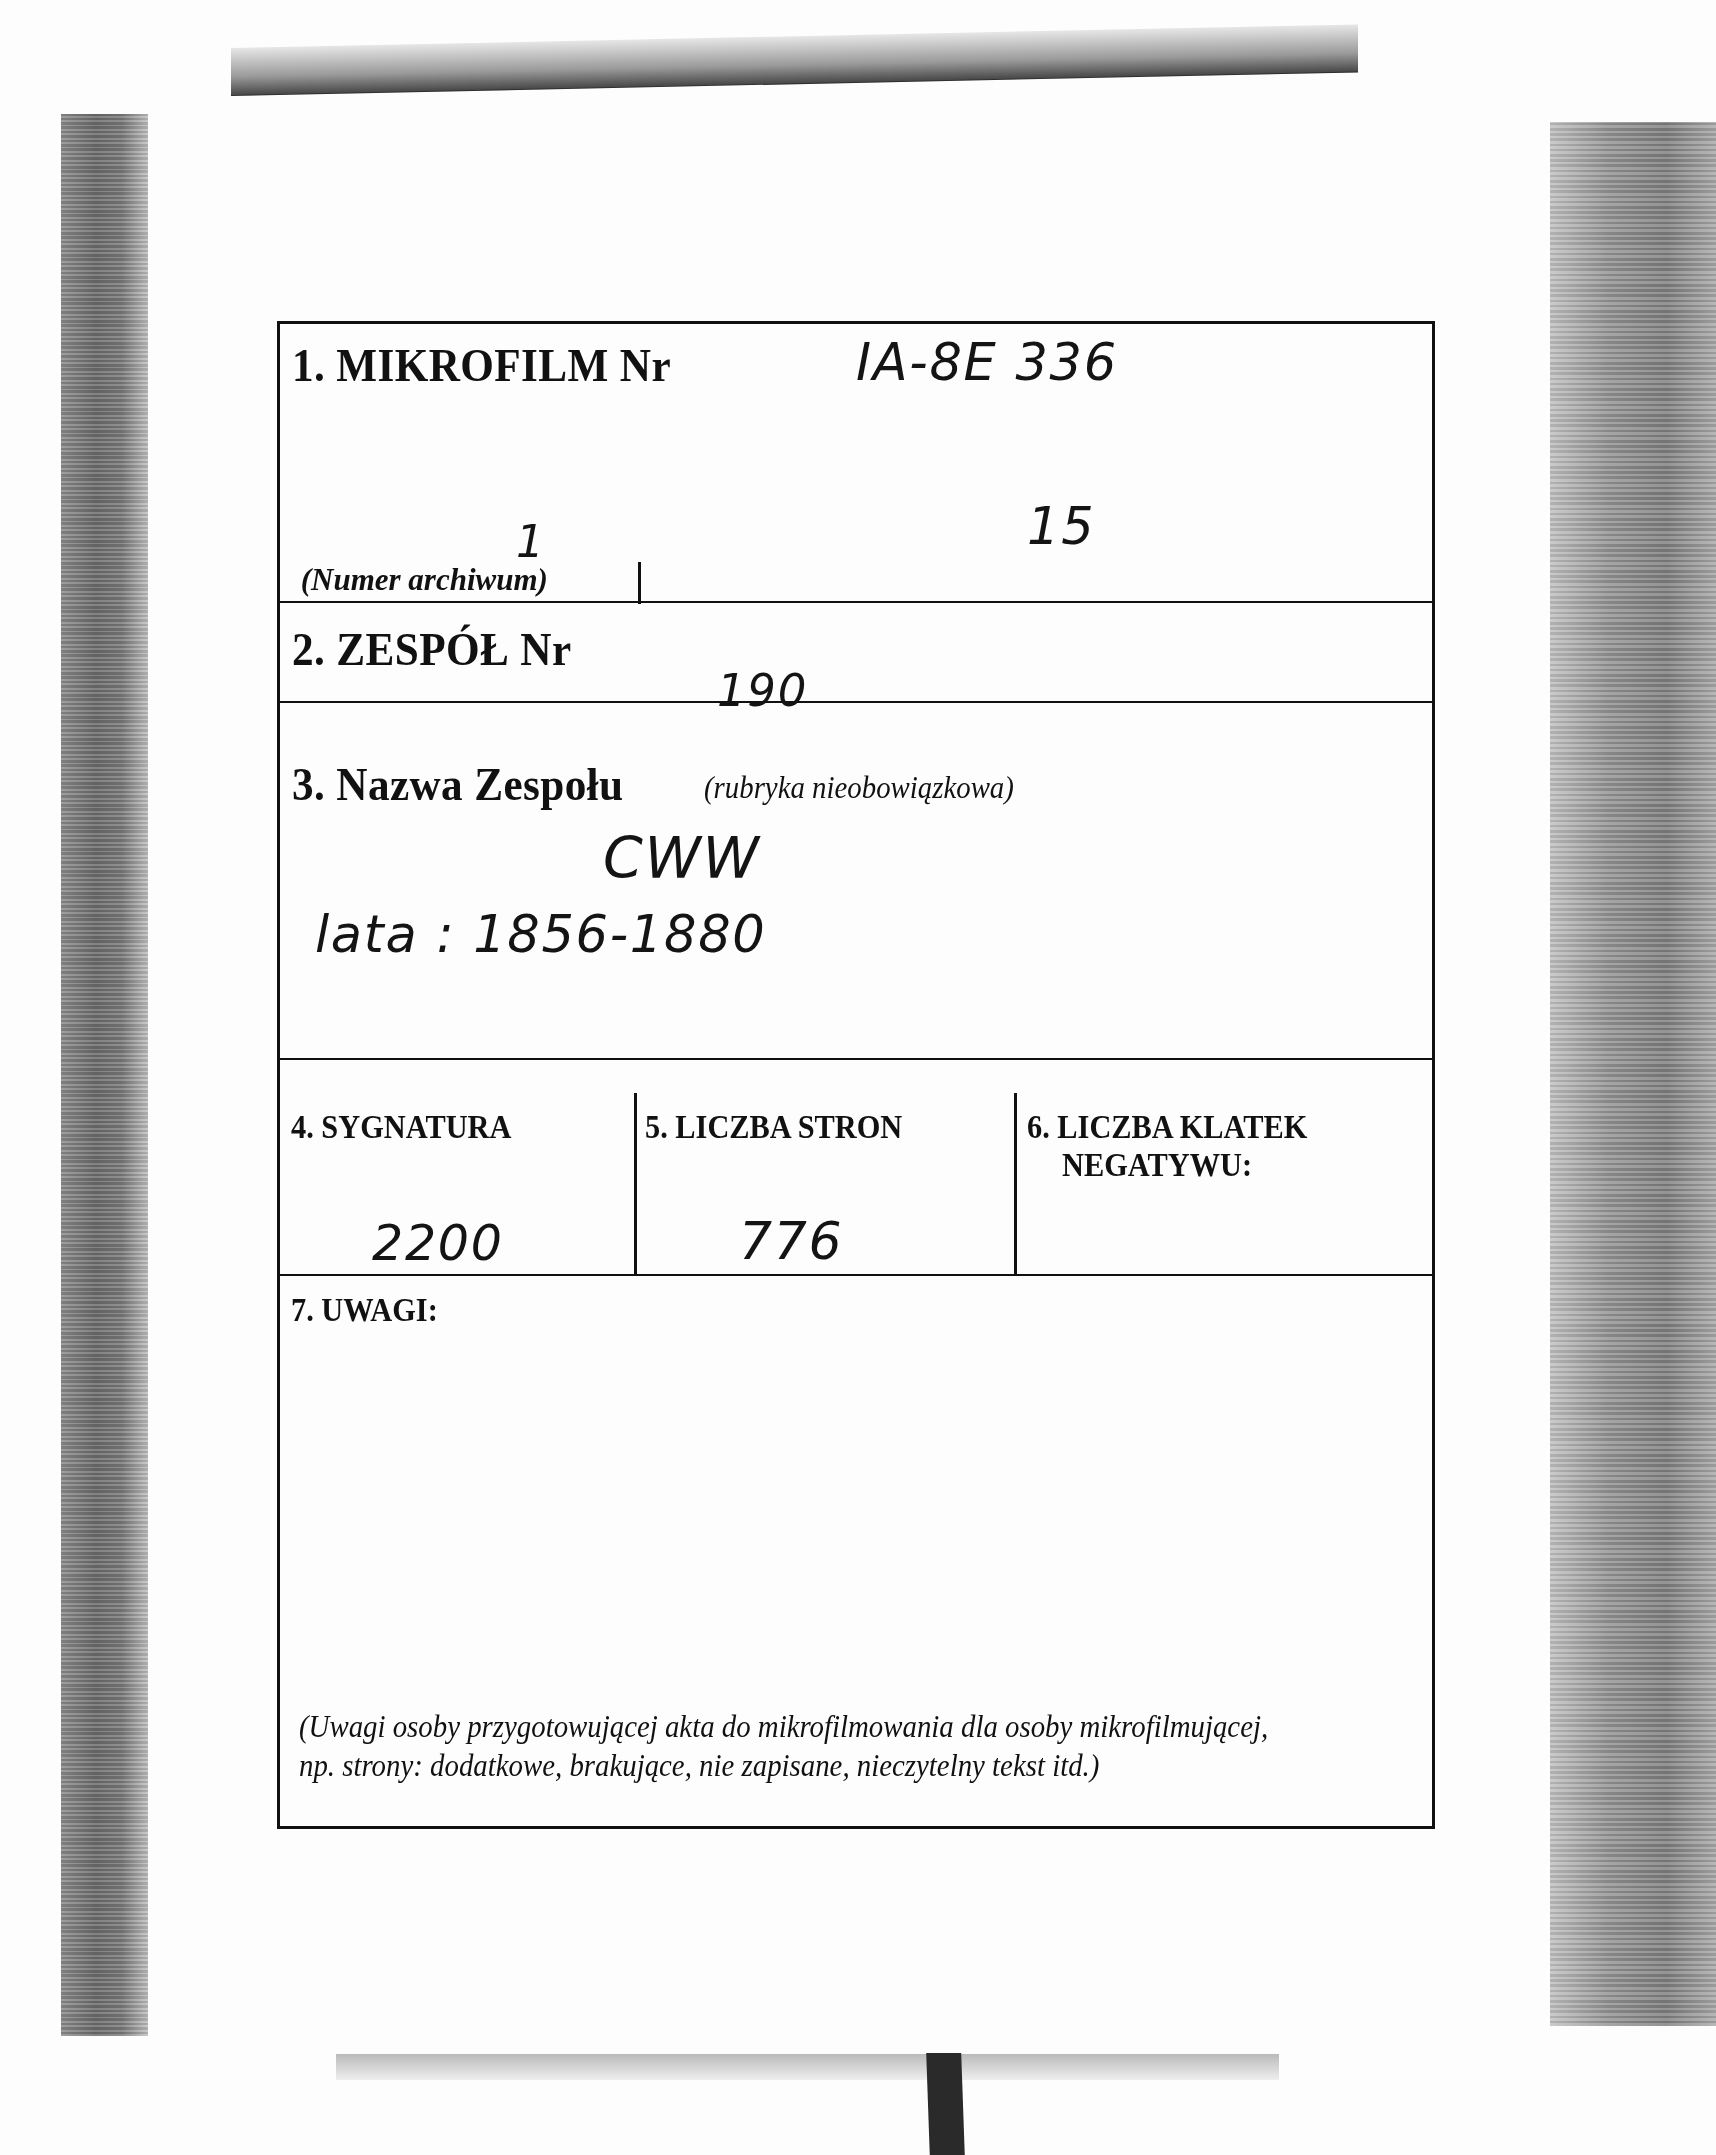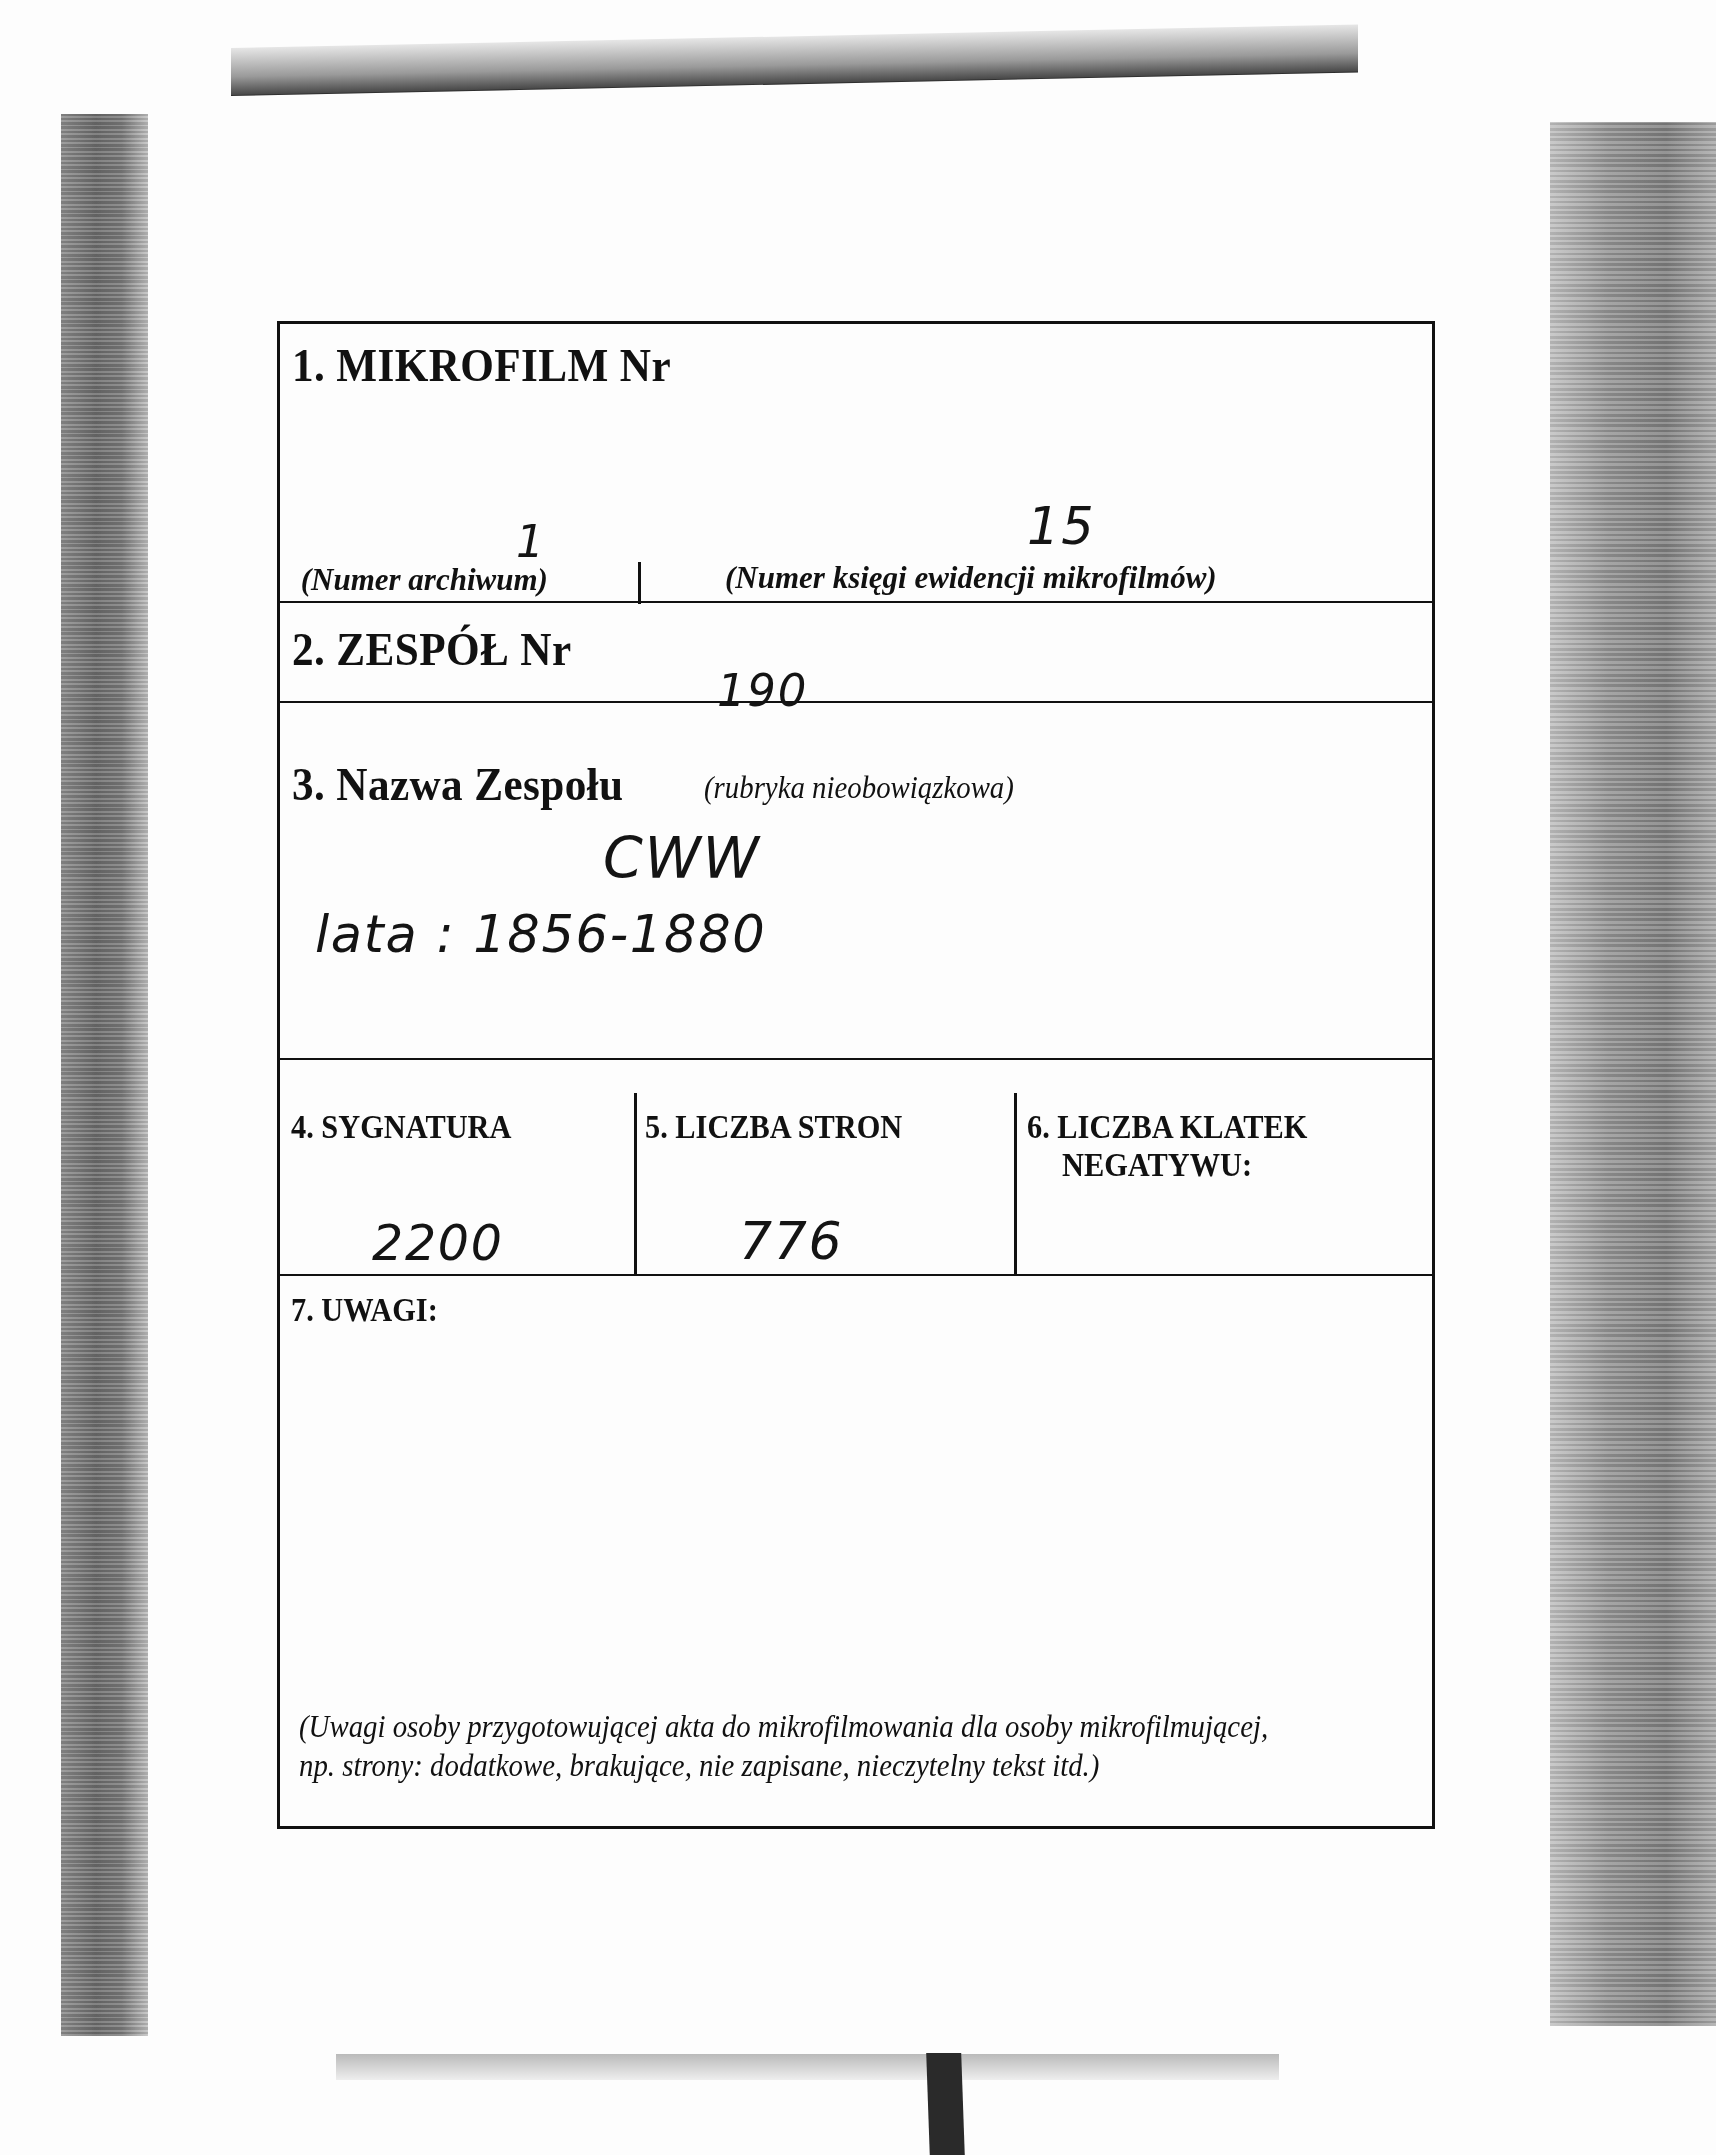--- a/index.html
+++ b/index.html
@@ -86,27 +86,27 @@
 <div class="scan-shadow shadow-top"></div>
 <div class="scan-shadow shadow-left"></div>
 <div class="scan-shadow shadow-right"></div>
 <div class="scan-shadow shadow-bottom"></div>
 <div class="scan-shadow binding-strip"></div>
 
 <div class="form">
 
   <div class="row row-1">
     <div class="label-lg" style="left:12.2px; top:14px;">1. MIKROFILM  Nr</div>
+    <div class="hand" style="left:576px; top:8.7px; font-size:51px;">IA-8E 336</div>
 
     <div class="hand" style="left:236px; top:192px; font-size:44px;">1</div>
     <div class="hand" style="left:747px; top:173px; font-size:51px;">15</div>
 
     <div class="label-it" style="left:8.7px; top:238px;margin-left:12px;">(Numer archiwum)</div>
     <div class="vdiv" style="left:358px; top:238px; height:42px;"></div>
-    <div class="label-it" style="left:445px; top:236px;">(Numer księgi ewidencji mikrofilmów)</div>
   </div>
 
   <div class="row row-2">
     <div class="label-lg" style="left:12.2px; top:19px;">2. ZESPÓŁ  Nr</div>
     <div class="hand" style="left:437px; top:61px; font-size:45px;">190</div>
   </div>
 
   <div class="row row-3">
     <div class="label-lg" style="left:12.2px; top:17.5px;">3. Nazwa Zespołu</div>
     <div class="hint-it" style="left:424px; top:31px;">(rubryka nieobowiązkowa)</div>

